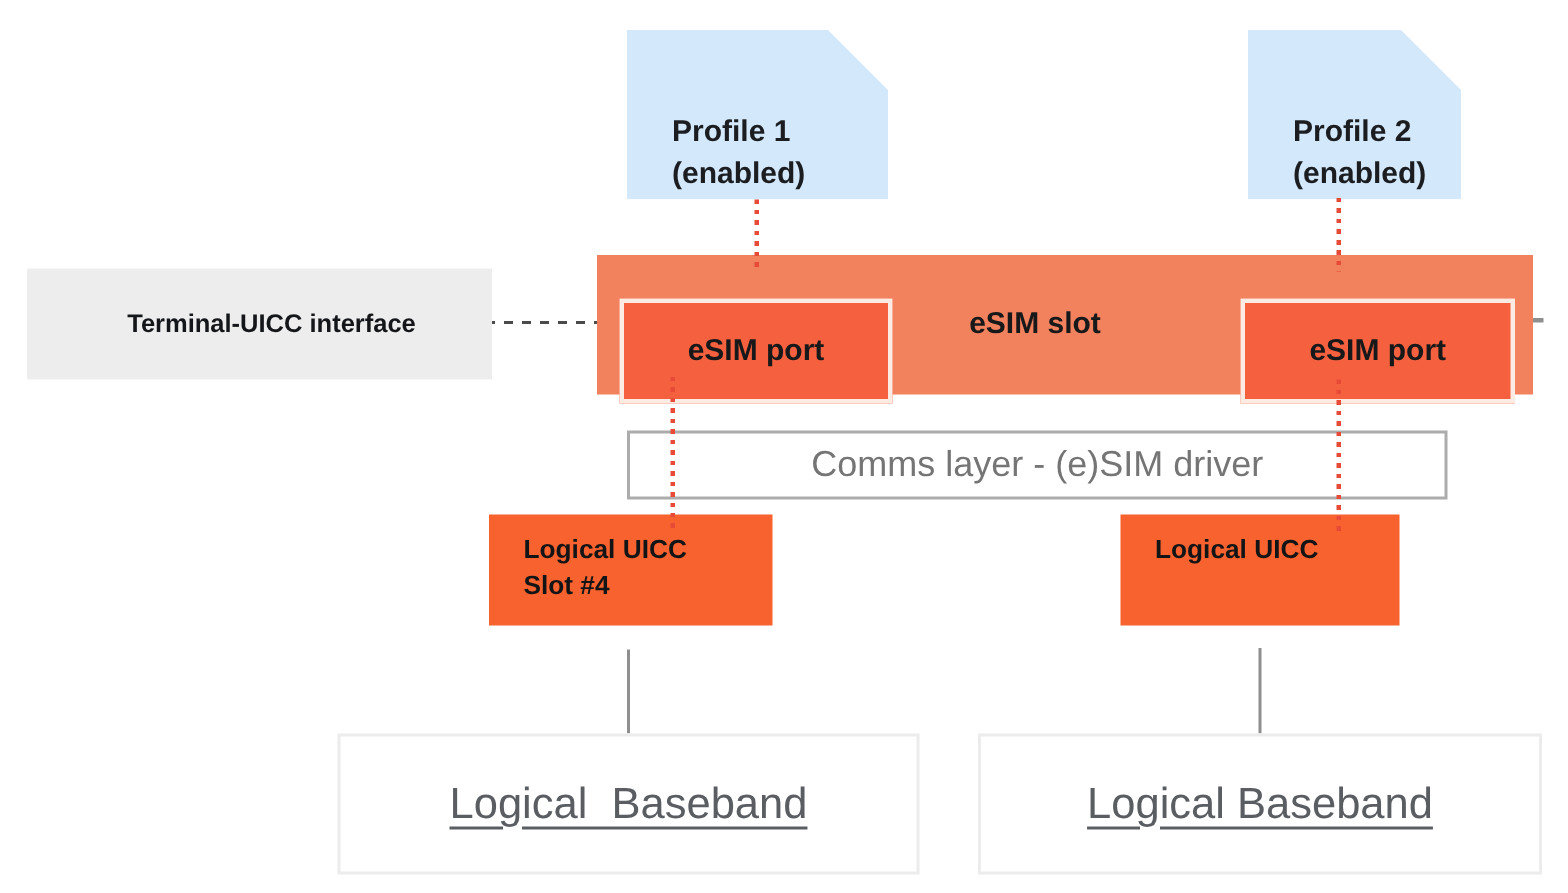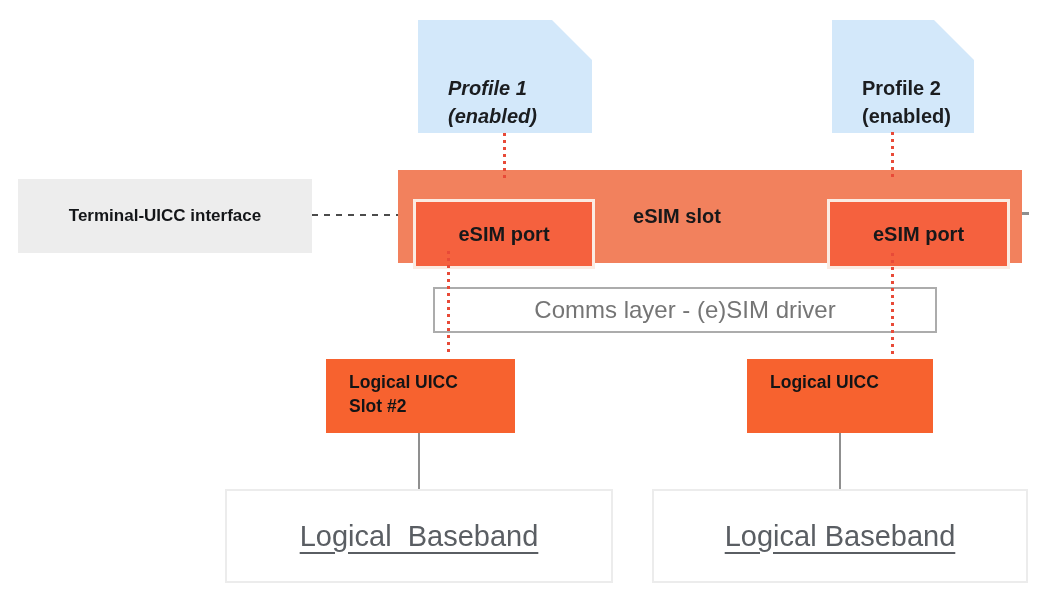--- a/index.html
+++ b/index.html
@@ -5,47 +5,47 @@
   html,body{margin:0;padding:0;background:#ffffff;}
   .canvas{position:relative;width:1045px;height:595px;background:#ffffff;overflow:hidden;
           font-family:"Liberation Sans",sans-serif;}
 
   
   .profile-card{position:absolute;top:20px;width:174px;height:113px;background:#D3E8FA;
     clip-path:polygon(0 0, calc(100% - 40px) 0, 100% 40px, 100% 100%, 0 100%);
     box-sizing:border-box;padding:54px 0 0 30px;
     color:#1B1D20;font-weight:bold;font-size:20px;line-height:28px;}
   .profile-card span{display:block;}
-  #profile1{left:418px;font-style:italic;}
+  #profile1{left:418px;}
   #profile2{left:832px;width:142px;}
 
   
   .gray-label-box{position:absolute;left:18px;top:179px;width:294px;height:74px;background:#EDEDED;
     display:flex;align-items:center;justify-content:center;
-    font-weight:bold;font-size:17px;color:#141619;}
+    font-weight:bold;font-size:17px;color:#141619;padding-left:16px;}
 
   
   .slot-bar{position:absolute;left:398px;top:170px;width:624px;height:93px;background:#F2815D;}
   .port{position:absolute;top:199px;height:70px;background:#F5613E;border:3px solid #FBEBE2;
     box-sizing:border-box;display:flex;align-items:center;justify-content:center;
     font-weight:bold;font-size:20px;color:#17181A;}
   #port1{left:413px;width:182px;}
   #port2{left:827px;width:183px;}
-  .slot-label{position:absolute;left:582px;top:181px;width:190px;height:70px;
+  .slot-label{position:absolute;left:595px;top:181px;width:190px;height:70px;
     display:flex;align-items:center;justify-content:center;
     font-weight:bold;font-size:20px;color:#17181A;}
 
   
-  .comms-box{position:absolute;left:418px;top:287px;width:504px;height:46px;background:#ffffff;
+  .comms-box{position:absolute;left:418px;top:287px;width:547px;height:46px;background:#ffffff;
     border:2px solid #ACACAC;box-sizing:border-box;
     display:flex;align-items:center;justify-content:center;
-    font-size:24px;color:#757575;margin-left:15px;}
+    font-size:24px;color:#757575;}
 
   
-  .uicc-box{position:absolute;top:359px;height:74px;background:#F7622F;box-sizing:border-box;
+  .uicc-box{position:absolute;top:343px;height:74px;background:#F7622F;box-sizing:border-box;
     padding:11px 0 0 23px;font-weight:bold;font-size:17.5px;line-height:24px;color:#131416;}
   .uicc-box span{display:block;}
   #uicc1{left:326px;width:189px;}
   #uicc2{left:747px;width:186px;}
 
   
   .baseband-box{position:absolute;top:489px;height:94px;background:#ffffff;border:2px solid #ECECEC;
     box-sizing:border-box;display:flex;align-items:center;justify-content:center;
     font-size:29px;color:#5A5E63;}
   .baseband-box span{text-decoration:underline;text-decoration-thickness:2px;
@@ -100,21 +100,21 @@
   <div class="port" id="port2">
     <span>eSIM port</span>
   </div>
 
   <div class="comms-box">
     <span>Comms layer - (e)SIM driver</span>
   </div>
 
   <div class="uicc-box" id="uicc1">
     <span>Logical UICC</span>
-    <span>Slot #2</span>
+    <span>Slot #4</span>
   </div>
   <div class="uicc-box" id="uicc2">
     <span>Logical UICC</span>
   </div>
 
   <div class="baseband-box" id="baseband1">
     <span>Logical  Baseband</span>
   </div>
   <div class="baseband-box" id="baseband2">
     <span>Logical Baseband</span>

